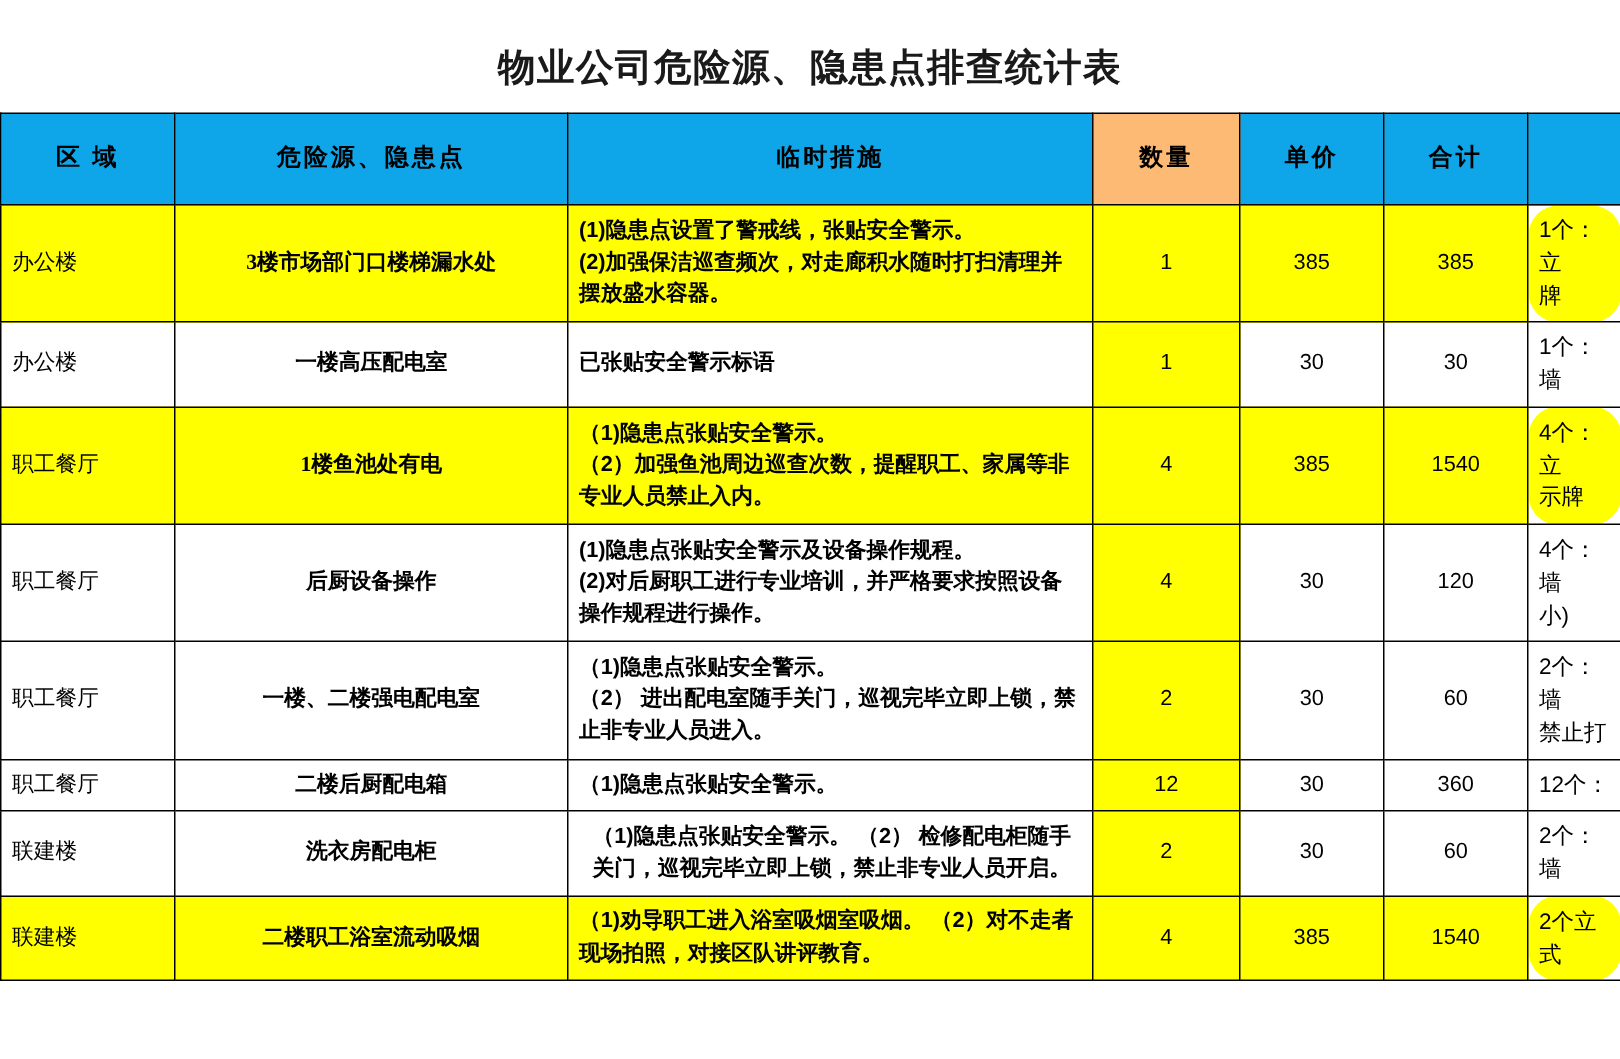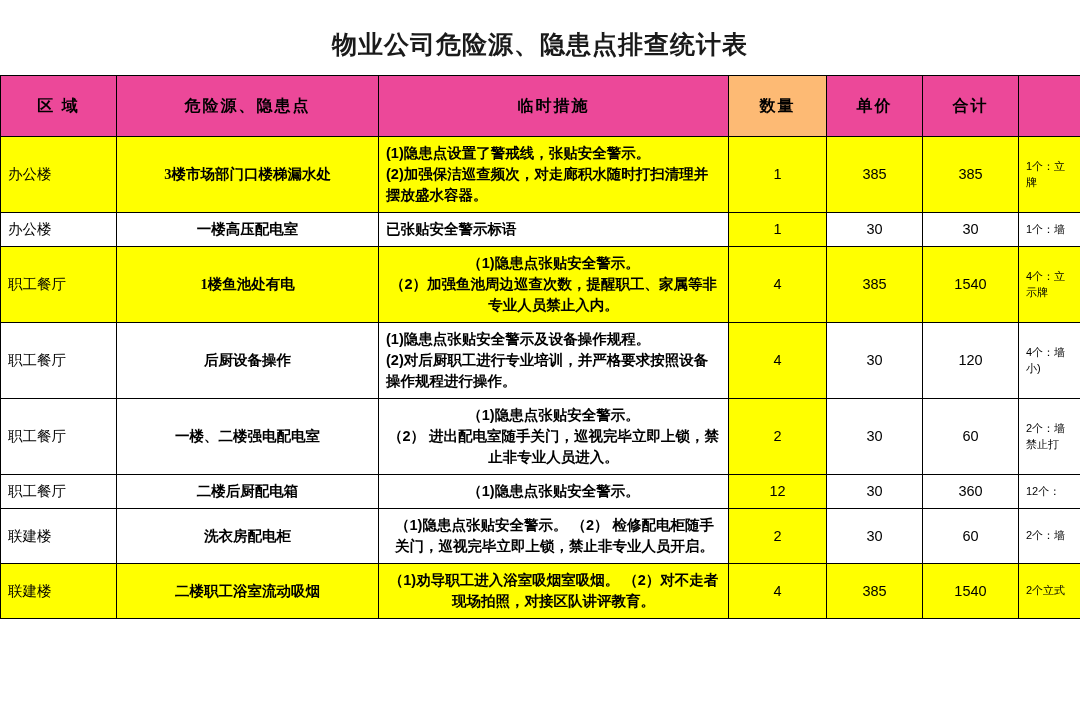--- a/index.html
+++ b/index.html
@@ -35,47 +35,48 @@
     font-size: 14.5px;
   }
   table.sheet td, table.sheet th {
     border: 1px solid #000000;
     padding: 6px 7px;
     vertical-align: middle;
     line-height: 1.45;
     word-break: break-all;
   }
   thead th {
-    background: #ec4899;
+    background: #0ea5e9;
     font-weight: bold;
     font-size: 16px;
     text-align: center;
     letter-spacing: 2px;
     height: 48px;
   }
   thead th.hl {
     background: #fdba74;
   }
   .c-area   { width: 116px; text-align: left; font-weight: normal; }
   .c-hazard { width: 262px; text-align: center; font-weight: bold; font-family: Liberation Serif, serif; }
   .c-measure{ width: 350px; margin-left: 20px; }
   .c-qty    { width: 98px;  text-align: center; }
   .c-price  { width: 96px;  text-align: center; }
   .c-total  { width: 96px;  text-align: center; }
   .c-note   { width: 62px;  }
   tbody td.c-measure { font-weight: bold; }
   tbody td.c-qty, tbody td.c-price, tbody td.c-total { font-weight: normal; }
   tr.row-hl td { background: #ffff00; }
   tr.row-plain td.hl-cell { background: #ffff00; }
-  td.center-measure { text-align: center; }
+  td.center-measure { text-align: left; }
   td.note-cell {
-    font-size: 11px;
+    font-size: 15px;
     border-right: none;
     overflow: hidden;
     white-space: pre-line;
+    border-radius: 20px;
   }
   .qty-hl { background: #ffff00; }
 </style>
 </head>
 <body>
 
 <div class="page">
 
   <div class="doc-title">物业公司危险源、隐患点排查统计表</div>
 

